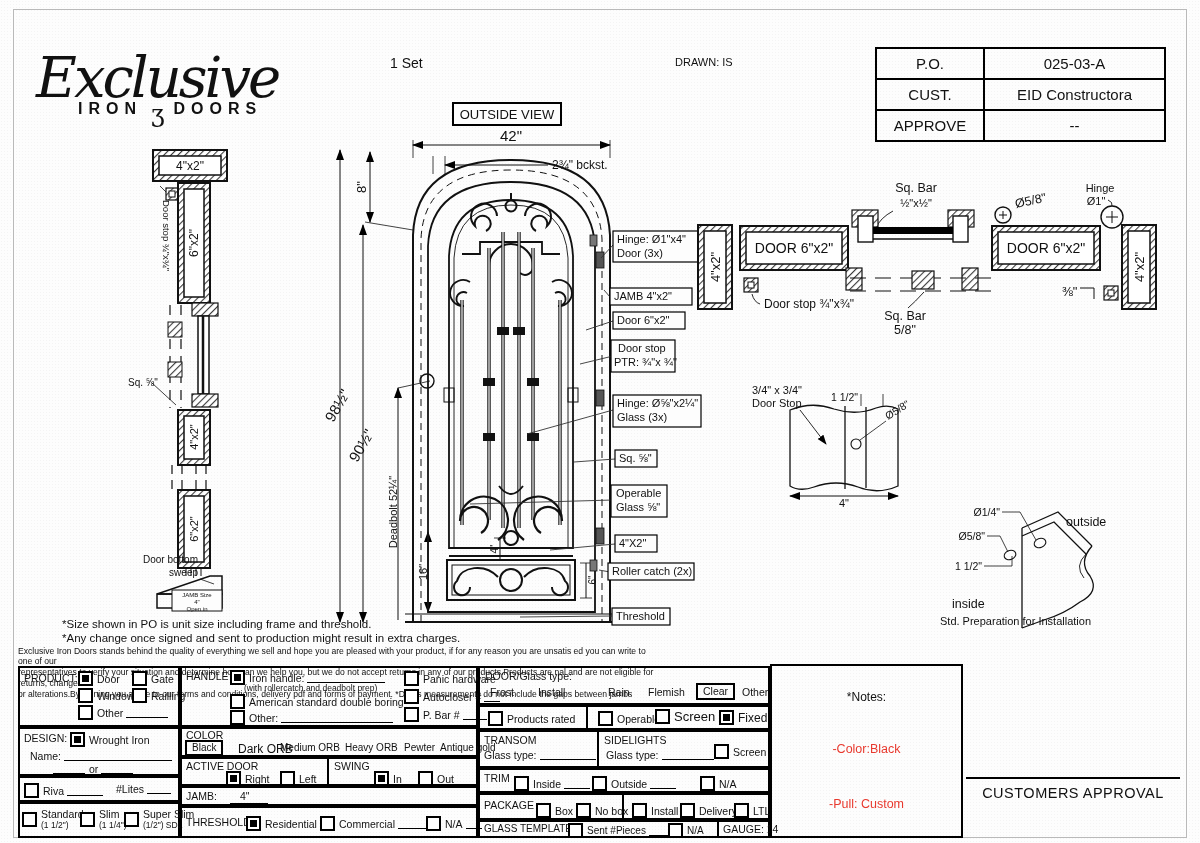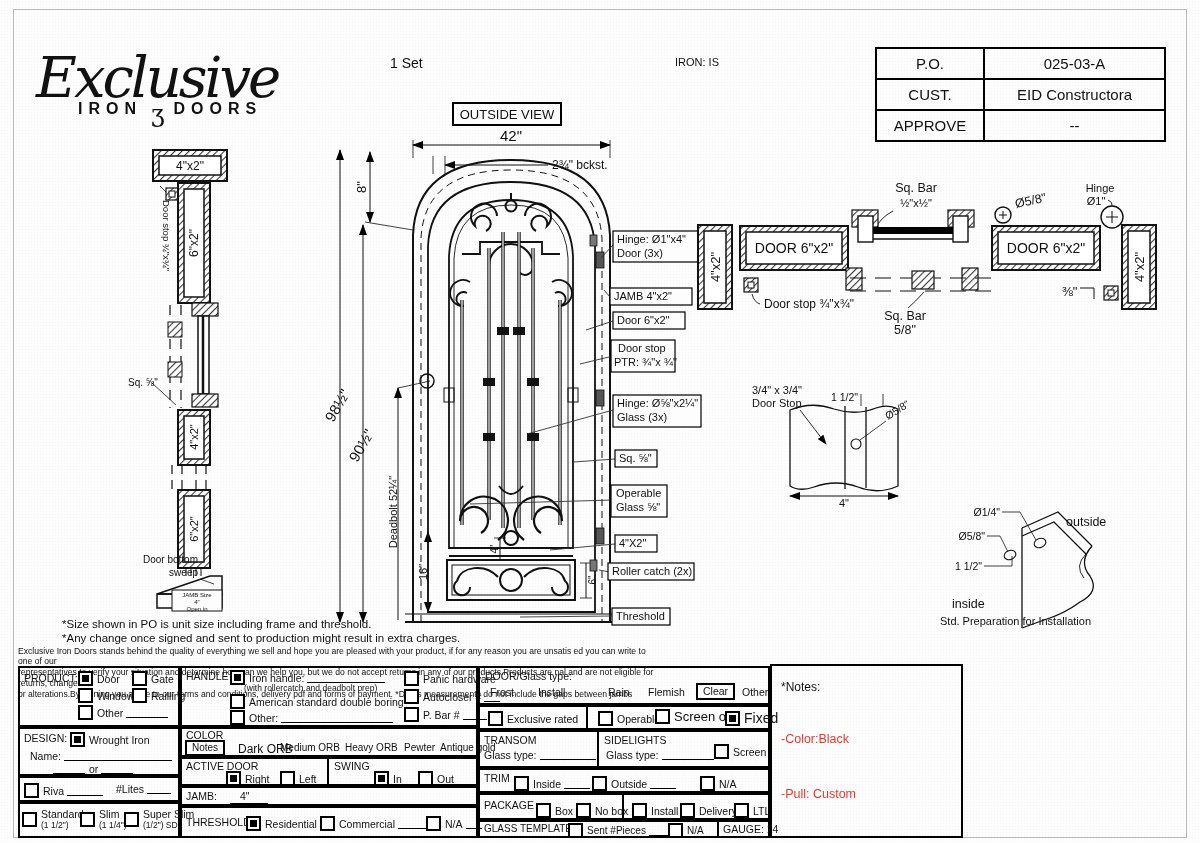--- a/index.html
+++ b/index.html
@@ -33,21 +33,21 @@
   .t{position:absolute;white-space:nowrap;}
   .opt{position:absolute;display:inline-flex;align-items:center;white-space:nowrap;}
   .cb{display:inline-block;width:11px;height:11px;border:2px solid #000;margin-right:4px;background:#fff;flex:none;}
   .cb.c{background:#000;box-shadow:inset 0 0 0 2px #fff;}
   .blank{display:inline-block;border-bottom:1.5px solid #000;height:9px;margin-left:3px;}
   .seltxt{border:2px solid #000;padding:0 5px 1px 5px;}
   .div-v{position:absolute;top:0;bottom:0;border-left:2px solid #000;}
   .sub9{font-size:8.5px;}
   .stack{display:inline-flex;flex-direction:column;line-height:1.1;}
   
-  .notes{left:770px;top:664px;width:193px;height:174px;border:2px solid #000;box-sizing:border-box;padding:14px 9px;background:transparent;}
+  .notes{left:770px;top:664px;width:193px;height:174px;border:2px solid #000;box-sizing:border-box;padding:24px 9px;background:transparent;text-align:center;}
   .notes-title{font-size:12px;margin-bottom:8px;}
   .notes-line{font-size:12.5px;line-height:1.5;}
   .approval{left:966px;top:777px;width:214px;text-align:center;}
   .approval .line{border-top:2px solid #000;}
   .approval .lbl{margin-top:6px;font-size:14.5px;letter-spacing:0.5px;}
   .red{color:#e8392e;margin-top:36px;}
 </style>
 </head>
 <body>
 
@@ -344,21 +344,21 @@
 
   <div class="abs logo">
     <div class="logo-script">Exclusive</div>
     <div class="logo-sub">
       <span>IRON</span>
       <span class="logo-scroll">ʒ</span>
       <span>DOORS</span>
     </div>
   </div>
   <div class="abs setcount">1 Set</div>
-  <div class="abs drawn">IRON: IS</div>
+  <div class="abs drawn">DRAWN: IS</div>
 
   <div class="abs po">
     <div class="po-row">
       <div class="po-l">P.O.</div>
       <div class="po-v">025-03-A</div>
     </div>
     <div class="po-row">
       <div class="po-l">CUST.</div>
       <div class="po-v">EID Constructora</div>
     </div>
@@ -487,21 +487,21 @@
       <span class="opt" style="left:222px;top:39px">
           <span class="cb"></span>
           <span>P. Bar #</span>
           <span class="blank" style="width:24px"></span>
         </span>
     </div>
 
     <div class="box" style="left:162px;top:61px;width:298px;height:30px">
       <span class="t" style="left:4px;top:0px">COLOR</span>
       <span class="opt" style="left:3px;top:11px;font-size:10px">
-          <span class="seltxt">Notes</span>
+          <span class="seltxt">Black</span>
         </span>
       <span class="t" style="left:56px;top:13px;font-size:12px">Dark ORB</span>
       <span class="t" style="left:98px;top:13px;font-size:10px">Medium ORB</span>
       <span class="t" style="left:163px;top:13px;font-size:10px">Heavy ORB</span>
       <span class="t" style="left:222px;top:13px;font-size:10px">Pewter</span>
       <span class="t" style="left:258px;top:13px;font-size:10px">Antique gold</span>
     </div>
 
     <div class="box" style="left:162px;top:91px;width:298px;height:29px">
       <span class="div-v" style="left:145px"></span>
@@ -555,31 +555,31 @@
       <span class="t" style="left:128px;top:18px">Rain</span>
       <span class="t" style="left:168px;top:18px">Flemish</span>
       <span class="t seltxt" style="left:216px;top:15px">Clear</span>
       <span class="t" style="left:262px;top:18px">Other</span>
     </div>
 
     <div class="box" style="left:460px;top:39px;width:292px;height:25px">
       <span class="div-v" style="left:106px"></span>
       <span class="opt" style="left:8px;top:4px">
           <span class="cb"></span>
-          <span>Exclusive rated</span>
+          <span>Products rated</span>
         </span>
       <span class="opt" style="left:118px;top:4px">
           <span class="cb"></span>
           <span>Operable</span>
         </span>
       <span class="opt" style="left:175px;top:2px;font-size:13px">
           <span class="cb"></span>
           <span>Screen or</span>
         </span>
-      <span class="opt" style="left:245px;top:3px;font-size:14px">
+      <span class="opt" style="left:239px;top:3px;font-size:12px">
           <span class="cb c"></span>
           <span>Fixed</span>
         </span>
     </div>
 
     <div class="box" style="left:460px;top:64px;width:292px;height:38px">
       <span class="div-v" style="left:117px"></span>
       <span class="t" style="left:4px;top:2px">TRANSOM</span>
       <span class="opt" style="left:4px;top:17px">
           <span>Glass type:</span>
@@ -655,14 +655,18 @@
     </div>
   </div>
 
   <div class="abs notes">
     <div class="notes-title">*Notes:</div>
     <div class="notes-line red">-Color:Black</div>
     <div class="notes-line red">-Pull: Custom</div>
     <div class="notes-line red">-Glass: 5/8" Clear</div>
   </div>
 
+  <div class="abs approval">
+    <div class="line"></div>
+    <div class="lbl">CUSTOMERS APPROVAL</div>
+  </div>
 
 </div>
 
 </body></html>

